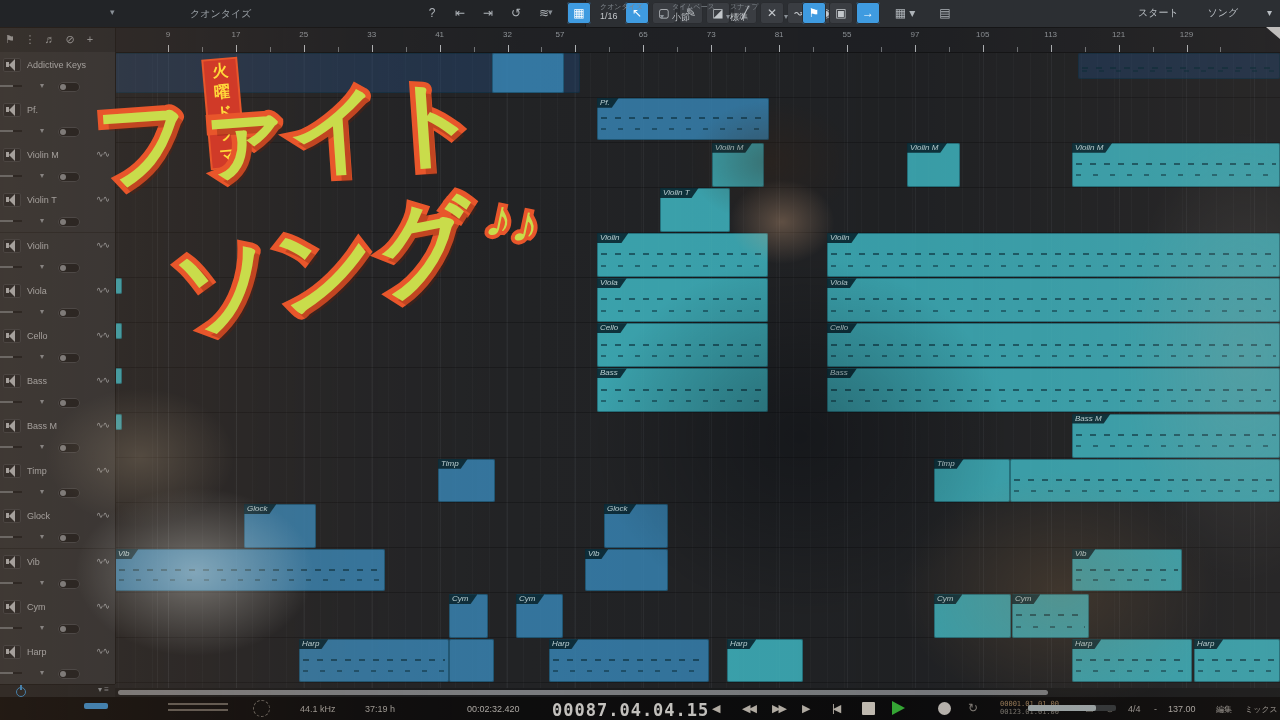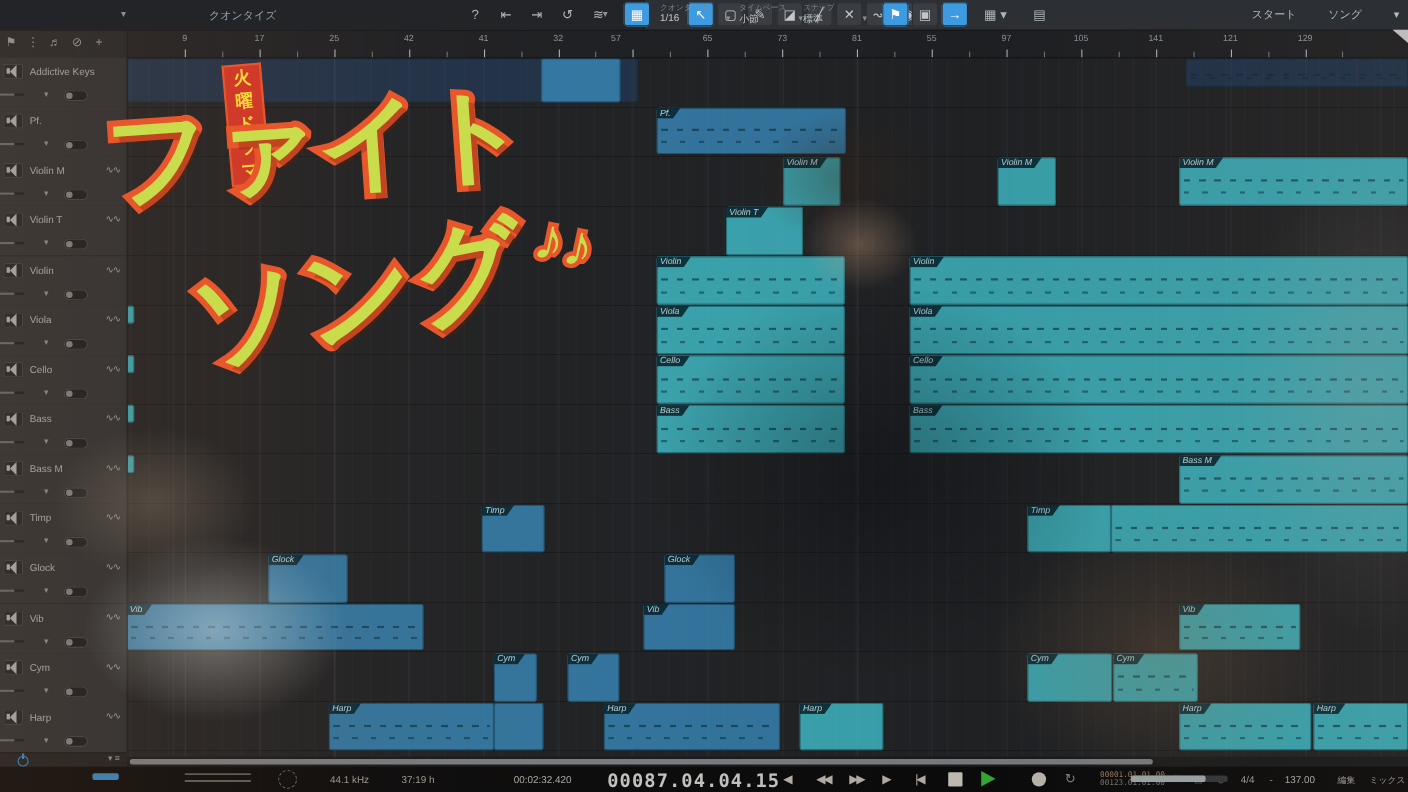--- a/index.html
+++ b/index.html
@@ -315,21 +315,21 @@
   <div id="ruler">
       <span class="rt" style="left: 53px;">9</span>
       <div class="tick" style="left: 53px;"></div>
       <div class="tick minor" style="left: 86.95px;"></div>
       <span class="rt" style="left: 120.9px;">17</span>
       <div class="tick" style="left: 120.9px;"></div>
       <div class="tick minor" style="left: 154.85px;"></div>
       <span class="rt" style="left: 188.8px;">25</span>
       <div class="tick" style="left: 188.8px;"></div>
       <div class="tick minor" style="left: 222.75px;"></div>
-      <span class="rt" style="left: 256.7px;">42</span>
+      <span class="rt" style="left: 256.7px;">33</span>
       <div class="tick" style="left: 256.7px;"></div>
       <div class="tick minor" style="left: 290.65px;"></div>
       <span class="rt" style="left: 324.6px;">41</span>
       <div class="tick" style="left: 324.6px;"></div>
       <div class="tick minor" style="left: 358.55px;"></div>
       <span class="rt" style="left: 392.5px;">32</span>
       <div class="tick" style="left: 392.5px;"></div>
       <div class="tick minor" style="left: 426.45px;"></div>
       <span class="rt" style="left: 445px;">57</span>
       <div class="tick" style="left: 460.4px;"></div>
@@ -345,21 +345,21 @@
       <div class="tick minor" style="left: 698.05px;"></div>
       <span class="rt" style="left: 732px;">55</span>
       <div class="tick" style="left: 732px;"></div>
       <div class="tick minor" style="left: 765.95px;"></div>
       <span class="rt" style="left: 799.9px;">97</span>
       <div class="tick" style="left: 799.9px;"></div>
       <div class="tick minor" style="left: 833.85px;"></div>
       <span class="rt" style="left: 867.8px;">105</span>
       <div class="tick" style="left: 867.8px;"></div>
       <div class="tick minor" style="left: 901.75px;"></div>
-      <span class="rt" style="left: 935.7px;">141</span>
+      <span class="rt" style="left: 935.7px;">113</span>
       <div class="tick" style="left: 935.7px;"></div>
       <div class="tick minor" style="left: 969.65px;"></div>
       <span class="rt" style="left: 1003.6px;">121</span>
       <div class="tick" style="left: 1003.6px;"></div>
       <div class="tick minor" style="left: 1037.55px;"></div>
       <span class="rt" style="left: 1071.5px;">129</span>
       <div class="tick" style="left: 1071.5px;"></div>
       <div class="tick minor" style="left: 1105.45px;"></div>
     </div>
 

